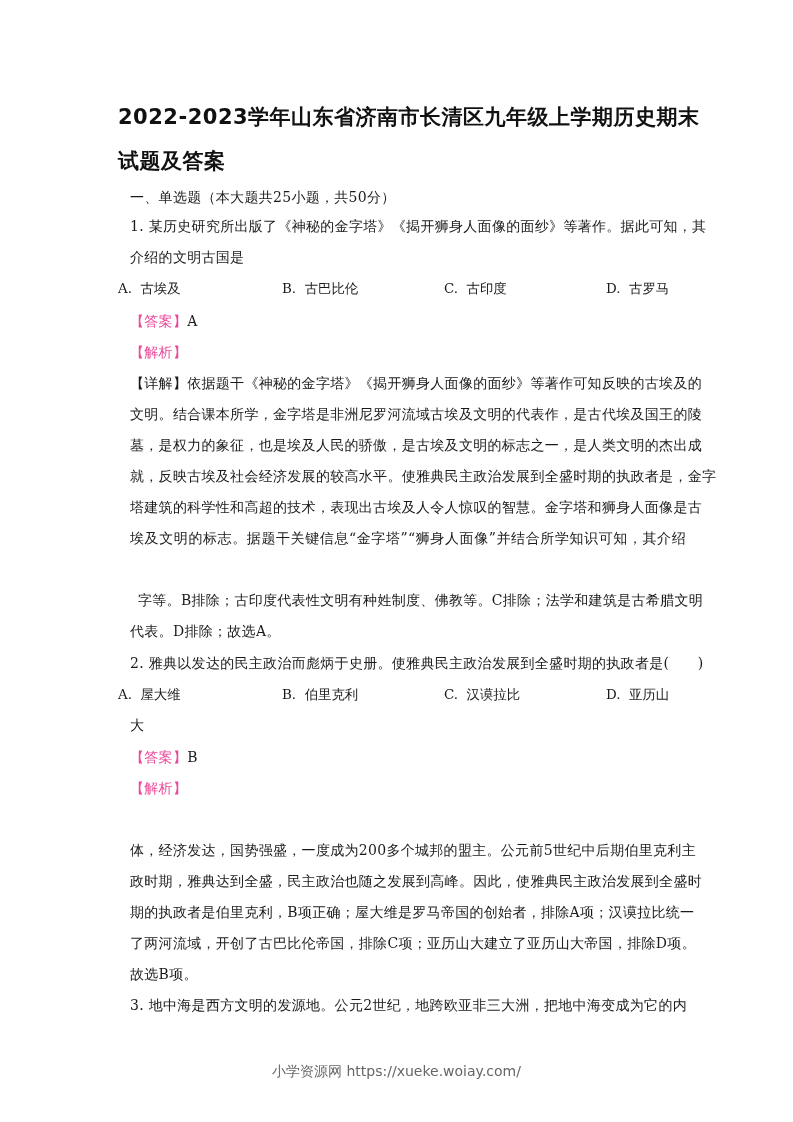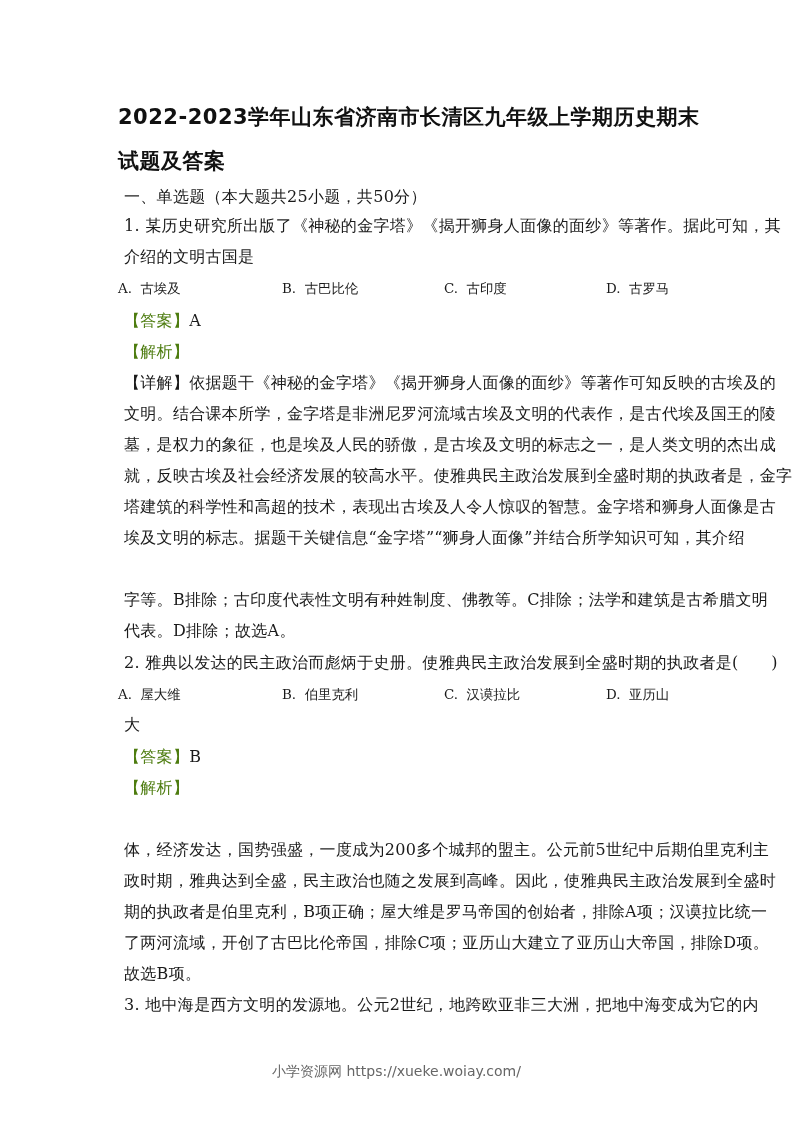--- a/index.html
+++ b/index.html
@@ -1,24 +1,24 @@
 <!DOCTYPE html>
 <html><head>
 <meta charset="utf-8">
 <style>
   html, body { margin:0; padding:0; background:#ffffff; }
   body { width:793px; height:1122px; position:relative; overflow:hidden;
          font-family:"DejaVu Serif", "Liberation Serif", serif; color:#1a1a1a; }
   .page { position:absolute; left:0; top:0; width:793px; height:1118px; }
   .title { position:absolute; left:118px; font-size:21px; font-weight:bold;
            font-family:"DejaVu Sans", "Liberation Sans", sans-serif; color:#111; letter-spacing:0.5px; white-space:nowrap; }
-  .line { position:absolute; left:124px; font-size:16px; white-space:nowrap; letter-spacing:0.3px; line-height:16px; }
+  .line { position:absolute; left:130px; font-size:14px; white-space:nowrap; letter-spacing:0.3px; line-height:16px; }
   .just { width:556px; text-align-last:justify; text-align:justify; }
   .opt { position:absolute; font-size:13.4px; white-space:nowrap; }
-  .tag { color:#4d7c0f; }
+  .tag { color:#ec4899; }
   .footer { position:absolute; left:0; width:793px; top:1063px; text-align:center;
             font-family:"DejaVu Sans", "Liberation Sans", sans-serif; font-size:14px; color:#666; }
 </style>
 </head>
 <body>
 
 <div class="page">
 
   <div class="title" style="top:103px;">2022-2023学年山东省济南市长清区九年级上学期历史期末</div>
   <div class="title" style="top:147px;">试题及答案</div>
@@ -35,21 +35,21 @@
 
   <div class="line" style="top:313px;"><span class="tag">【答案】</span><span>A</span></div>
   <div class="line" style="top:344px;"><span class="tag">【解析】</span></div>
 
   <div class="line just" style="top:375px;"><span>【详解】</span><span>依据题干《神秘的金字塔》《揭开狮身人面像的面纱》等著作可知反映的古埃及的</span></div>
   <div class="line just" style="top:406px;">文明。结合课本所学，金字塔是非洲尼罗河流域古埃及文明的代表作，是古代埃及国王的陵</div>
   <div class="line just" style="top:437px;">墓，是权力的象征，也是埃及人民的骄傲，是古埃及文明的标志之一，是人类文明的杰出成</div>
   <div class="line just" style="top:468px;">就，反映古埃及社会经济发展的较高水平。使雅典民主政治发展到全盛时期的执政者是，金字</div>
   <div class="line just" style="top:499px;">塔建筑的科学性和高超的技术，表现出古埃及人令人惊叹的智慧。金字塔和狮身人面像是古</div>
   <div class="line just" style="top:530px;">埃及文明的标志。据题干关键信息“金字塔”“狮身人面像”并结合所学知识可知，其介绍</div>
-  <div class="line just" style="top:592px;">字等。B排除；古印度代表性文明有种姓制度、佛教等。C排除；法学和建筑是古希腊文明</div>
+  <div class="line just" style="top:592px;margin-left:8px;">字等。B排除；古印度代表性文明有种姓制度、佛教等。C排除；法学和建筑是古希腊文明</div>
   <div class="line" style="top:623px;">代表。D排除；故选A。</div>
 
   <div class="line just" style="top:655px;">2. 雅典以发达的民主政治而彪炳于史册。使雅典民主政治发展到全盛时期的执政者是(　　)</div>
 
   <div class="opt" style="left:118px;top:686px;"><span>A.</span>&nbsp;&nbsp;<span>屋大维</span></div>
   <div class="opt" style="left:282px;top:686px;"><span>B.</span>&nbsp;&nbsp;<span>伯里克利</span></div>
   <div class="opt" style="left:444px;top:686px;"><span>C.</span>&nbsp;&nbsp;<span>汉谟拉比</span></div>
   <div class="opt" style="left:606px;top:686px;"><span>D.</span>&nbsp;&nbsp;<span>亚历山</span></div>
   <div class="line" style="top:717px;">大</div>
 

